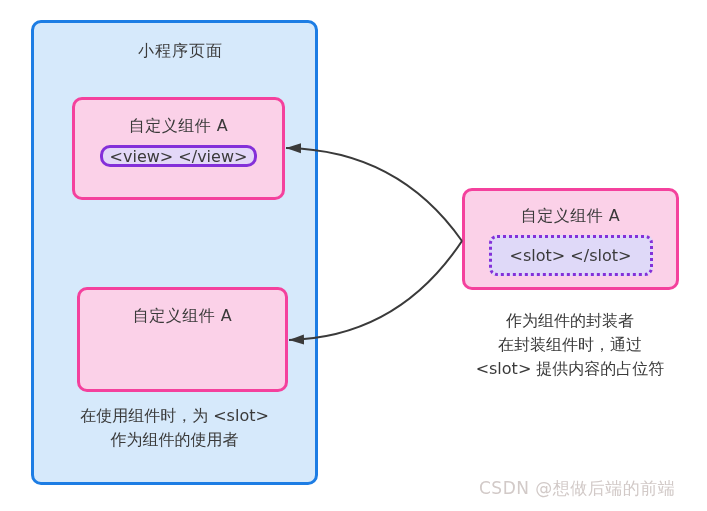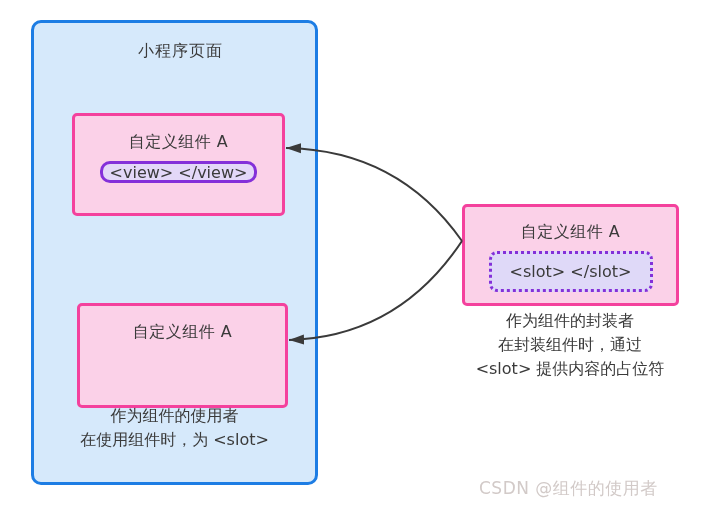--- a/index.html
+++ b/index.html
@@ -32,25 +32,24 @@
     margin-top: 18px;
     font-size: 16px;
     letter-spacing: 1px;
     padding-left: 12px;
   }
   .component-box {
     position: absolute;
     box-sizing: border-box;
     background: var(--pink-fill, #fbd1e8);
     border: 3px solid var(--pink-border, #f4419d);
-    border-radius: 5px;
+    border-radius: 10px;
     display: flex;
     flex-direction: column;
     align-items: center;
-    margin-top: 16px;
   }
   .comp-top    { left: 72px;  top: 97px;  width: 213px; height: 103px; padding-top: 16px; }
   .comp-bottom { left: 77px;  top: 287px; width: 211px; height: 105px; padding-top: 16px; }
   .comp-right  { left: 462px; top: 188px; width: 217px; height: 102px; padding-top: 15px; }
   .component-label {
     font-size: 16px;
     letter-spacing: 0.5px;
   }
   .tag-box {
     margin-top: 8px;
@@ -109,22 +108,22 @@
   <div class="component-box comp-top">
     <div class="component-label">自定义组件 A</div>
     <div class="tag-box">&lt;view&gt; &lt;/view&gt;</div>
   </div>
 
   <div class="component-box comp-bottom">
     <div class="component-label">自定义组件 A</div>
   </div>
 
   <div class="caption caption-left">
+    <div>在使用组件时，为 &lt;slot&gt;</div>
     <div><span>作为</span><b>组件的使用者</b></div>
-    <div>在使用组件时，为 &lt;slot&gt;</div>
   </div>
 
   <div class="component-box comp-right">
     <div class="component-label">自定义组件 A</div>
     <div class="tag-box slot-box">&lt;slot&gt; &lt;/slot&gt;</div>
   </div>
 
   <div class="caption caption-right">
     <div><span>作为</span><b>组件的封装者</b></div>
     <div>在封装组件时，通过</div>
@@ -134,15 +133,15 @@
   <svg class="arrows" width="707" height="511" viewBox="0 0 707 511">
     <defs>
       <marker id="ah" markerUnits="userSpaceOnUse" markerWidth="16" markerHeight="12" refX="15" refY="6" orient="auto">
         <path d="M0,1 L15,6 L0,11 Z" fill="#3a3a3a"></path>
       </marker>
     </defs>
     <path d="M462,241 Q398,150 286,148" fill="none" stroke="#3a3a3a" stroke-width="2" marker-end="url(#ah)"></path>
     <path d="M462,241 Q398,337 289,340" fill="none" stroke="#3a3a3a" stroke-width="2" marker-end="url(#ah)"></path>
   </svg>
 
-  <div class="watermark">CSDN @组件的使用者</div>
+  <div class="watermark">CSDN @想做后端的前端</div>
 
 </div>
 
 </body></html>

